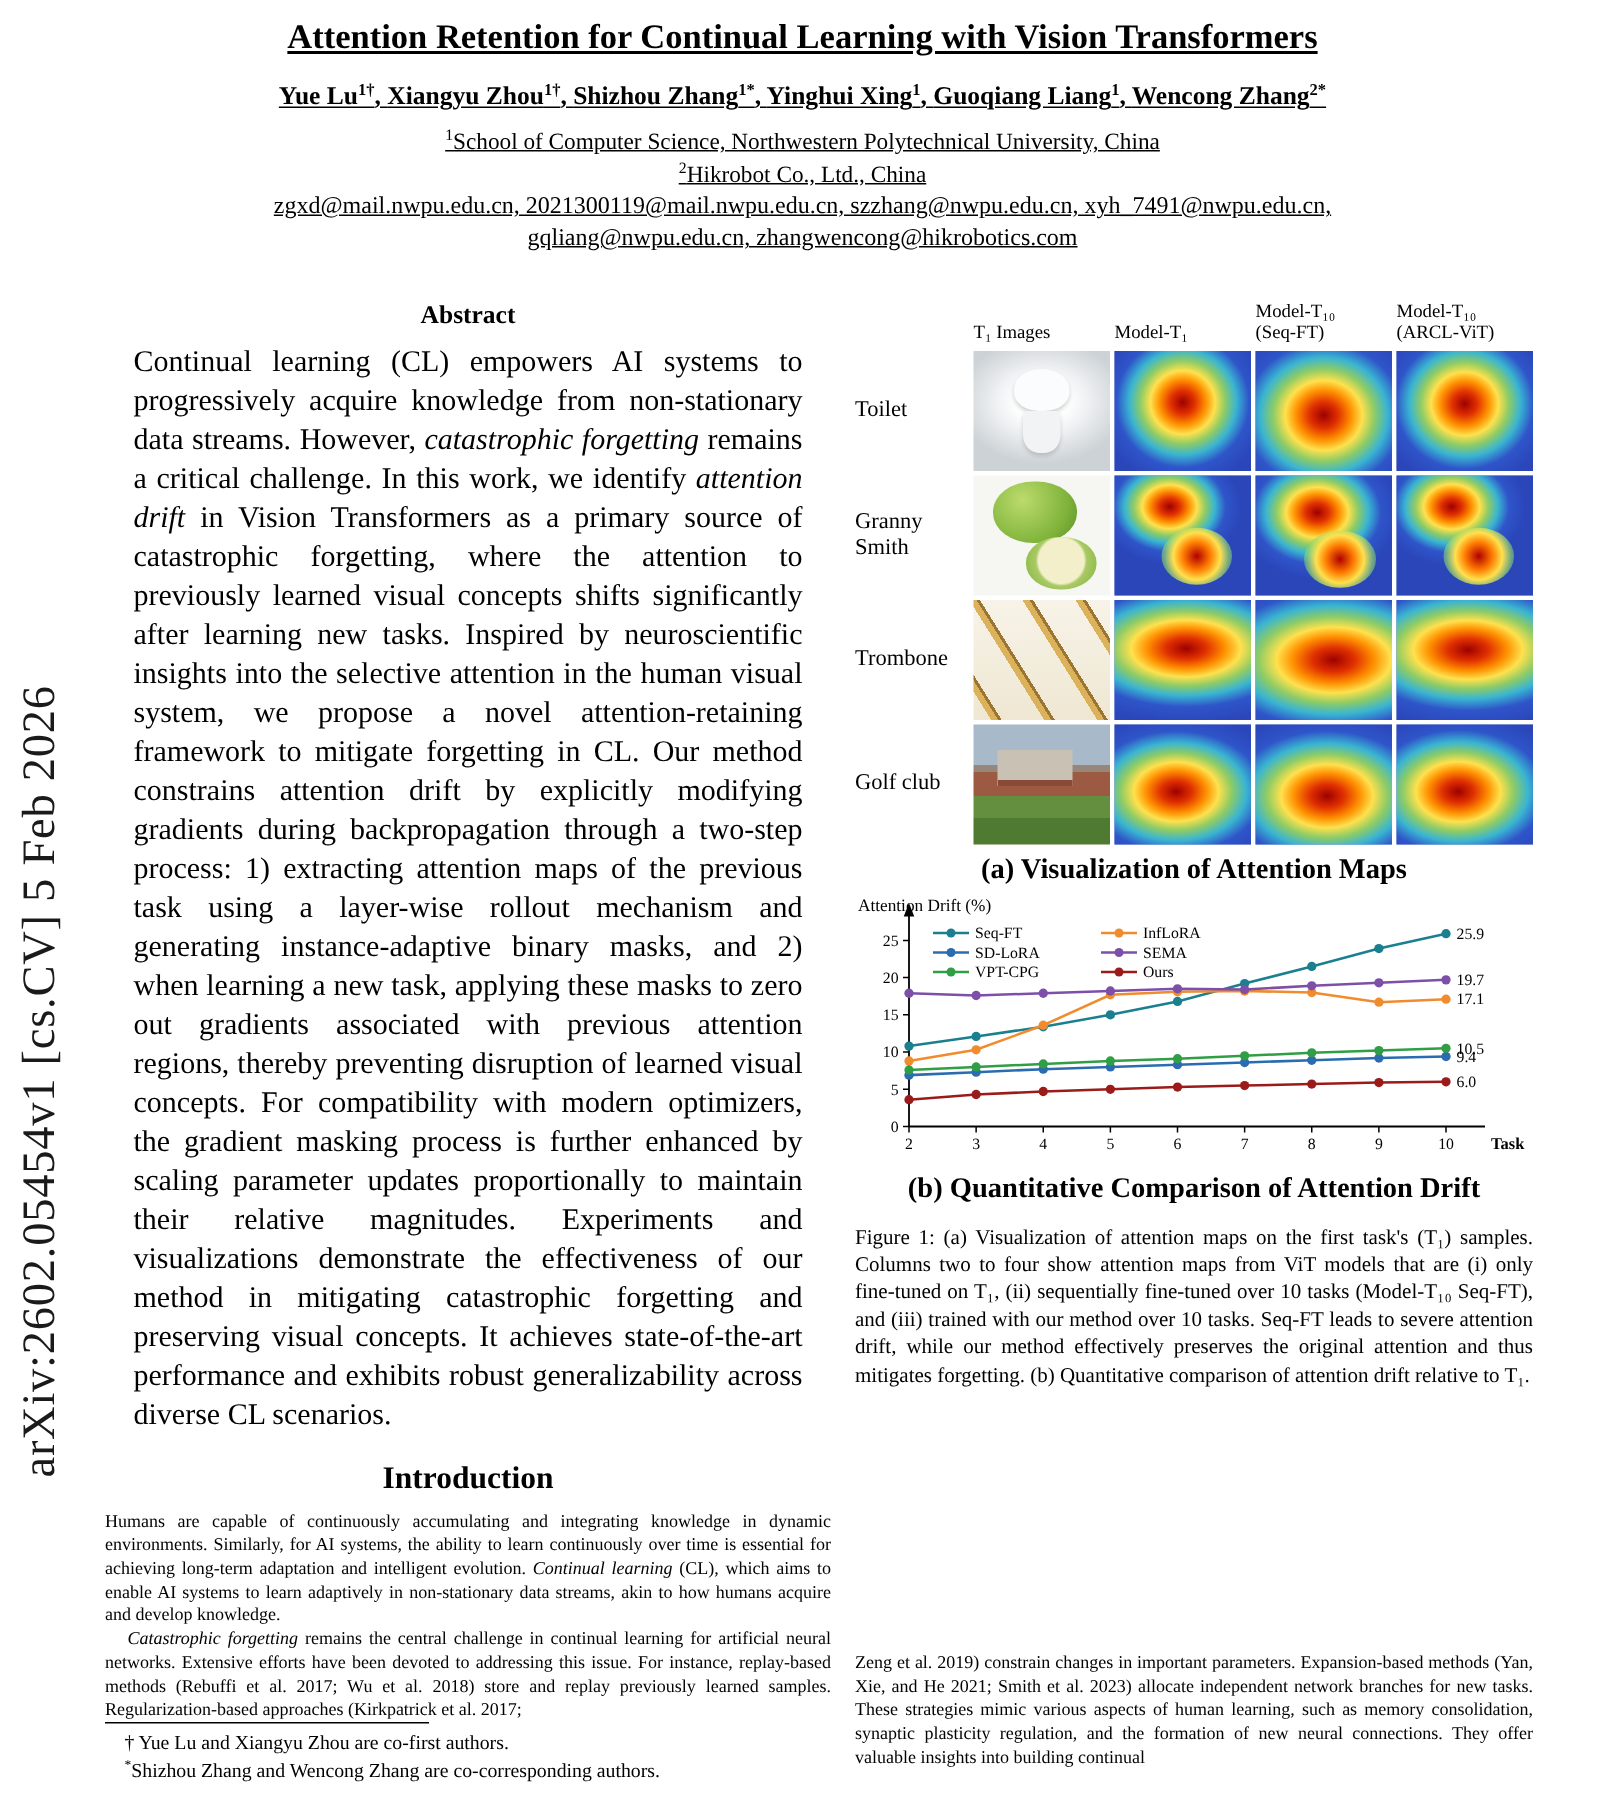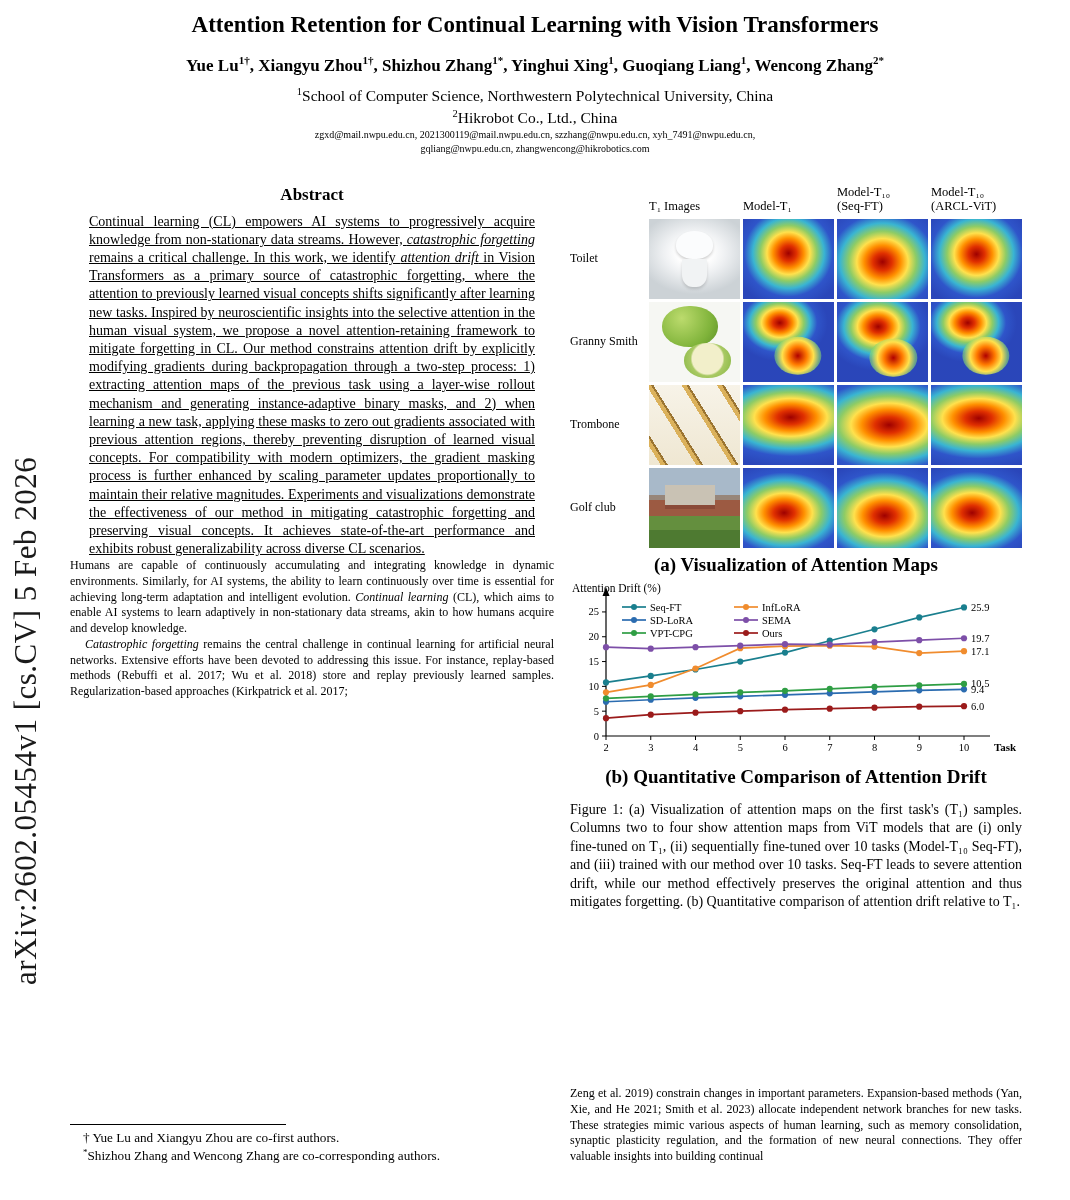--- a/index.html
+++ b/index.html
@@ -6,49 +6,49 @@
   html,body { background:#fff; }
   .page { position:relative; width:1070px; height:1200px; background:#fff; overflow:hidden;
           font-family:"Liberation Serif","DejaVu Serif",serif; color:#000; }
 
   
   .arxiv-side { position:absolute; top:985px; left:8px; transform-origin:0 0;
                 transform:rotate(-90deg); white-space:nowrap; font-size:31px; color:#1a1a1a;
                 letter-spacing:.5px; }
 
   
-  .hdr { text-align:center; padding-top:12px; }
+  .hdr { text-align:center; padding-top:12px;text-decoration:underline; }
   .title { font-size:23px; font-weight:bold; margin:0 110px 16px; line-height:1.15; }
   .authors { font-size:17px; font-weight:bold; margin-bottom:9px; }
   .authors sup { font-size:11px; }
   .affil { font-size:15.5px; line-height:1.32; }
   .affil sup { font-size:10.5px; }
-  .emails { font-size:10px; line-height:1.32; }
+  .emails { font-size:16px; line-height:1.32; }
 
   
   .cols { display:flex; gap:16px; padding-left:70px; margin-top:30px; }
   .col-left  { width:484px; height:980px; display:flex; flex-direction:column; }
   .col-right { width:452px; height:980px; display:flex; flex-direction:column; }
 
   .abs-h { text-align:center; font-size:17px; font-weight:bold; margin-bottom:8px; }
-  .abs { font-size:14px; line-height:1.3; text-align:justify; padding:0 19px;text-decoration:underline; }
+  .abs { font-size:20px; line-height:1.3; text-align:justify; padding:0 19px; }
   .sec-h { text-align:center; font-size:21px; font-weight:bold; margin:17px 0 9px; }
   .para { font-size:12px; line-height:1.31; text-align:justify; }
   .para.indent { text-indent:15px; }
 
   .footnotes { margin-top:auto; font-size:13.2px; line-height:1.27; }
   .fn-rule { width:216px; border-top:1.2px solid #000; margin-bottom:5px; }
   .footnotes p { text-indent:13px; }
   .footnotes sup { font-size:9px; }
 
   
   .fig-grid { display:grid; grid-template-columns:76px repeat(4,1fr); gap:3px; }
   .fg-h { font-size:12.5px; text-align:left; white-space:pre-line; line-height:1.12;
           align-self:end; padding-bottom:3px; }
-  .fg-r { font-size:12px; align-self:center; line-height:1.12; padding-right:3px; }
+  .fg-r { font-size:15px; align-self:center; line-height:1.12; padding-right:3px; }
   .cell { height:80px; }
 
   
   .ph { position:relative; overflow:hidden; }
   .ph-toilet { background:radial-gradient(ellipse 62% 52% at 50% 42%,#ffffff 0 30%,#eef0f2 55%,#ccd2d6 100%); }
   .ph-toilet::before { content:""; position:absolute; left:30%; top:16%; width:40%; height:34%;
       background:#fbfcfd; border-radius:50% 50% 46% 46%; box-shadow:0 2px 3px rgba(0,0,0,.18); }
   .ph-toilet::after { content:""; position:absolute; left:36%; top:50%; width:28%; height:36%;
       background:#f1f3f4; border-radius:10% 10% 42% 42%; box-shadow:0 2px 3px rgba(0,0,0,.15); }
   .ph-apples { background:#f6f7f3; }
@@ -94,20 +94,21 @@
     <div class="emails">zgxd@mail.nwpu.edu.cn, 2021300119@mail.nwpu.edu.cn, szzhang@nwpu.edu.cn, xyh_7491@nwpu.edu.cn,</div>
     <div class="emails">gqliang@nwpu.edu.cn, zhangwencong@hikrobotics.com</div>
   </div>
 
   <div class="cols">
 
     <div class="col-left">
       <h2 class="abs-h">Abstract</h2>
       <p class="abs"><span>Continual learning (CL) empowers AI systems to progressively acquire knowledge from non-stationary data streams. However, </span><span style="font-style: italic;">catastrophic forgetting</span><span> remains a critical challenge. In this work, we identify </span><span style="font-style: italic;">attention drift</span><span> in Vision Transformers as a primary source of catastrophic forgetting, where the attention to previously learned visual concepts shifts significantly after learning new tasks. Inspired by neuroscientific insights into the selective attention in the human visual system, we propose a novel attention-retaining framework to mitigate forgetting in CL. Our method constrains attention drift by explicitly modifying gradients during backpropagation through a two-step process: 1) extracting attention maps of the previous task using a layer-wise rollout mechanism and generating instance-adaptive binary masks, and 2) when learning a new task, applying these masks to zero out gradients associated with previous attention regions, thereby preventing disruption of learned visual concepts. For compatibility with modern optimizers, the gradient masking process is further enhanced by scaling parameter updates proportionally to maintain their relative magnitudes. Experiments and visualizations demonstrate the effectiveness of our method in mitigating catastrophic forgetting and preserving visual concepts. It achieves state-of-the-art performance and exhibits robust generalizability across diverse CL scenarios.</span></p>
 
+      <h2 class="sec-h">Introduction</h2>
       <p class="para"><span>Humans are capable of continuously accumulating and integrating knowledge in dynamic environments. Similarly, for AI systems, the ability to learn continuously over time is essential for achieving long-term adaptation and intelligent evolution. </span><span style="font-style: italic;">Continual learning</span><span> (CL), which aims to enable AI systems to learn adaptively in non-stationary data streams, akin to how humans acquire and develop knowledge.</span></p>
       <p class="para indent"><span style="font-style: italic;">Catastrophic forgetting</span><span> remains the central challenge in continual learning for artificial neural networks. Extensive efforts have been devoted to addressing this issue. For instance, replay-based methods (Rebuffi et al. 2017; Wu et al. 2018) store and replay previously learned samples. Regularization-based approaches (Kirkpatrick et al. 2017;</span></p>
 
       <div class="footnotes">
         <div class="fn-rule"></div>
         <p>† Yue Lu and Xiangyu Zhou are co-first authors.</p>
         <p><sup>*</sup><span>Shizhou Zhang and Wencong Zhang are co-corresponding authors.</span></p>
       </div>
     </div>
 

